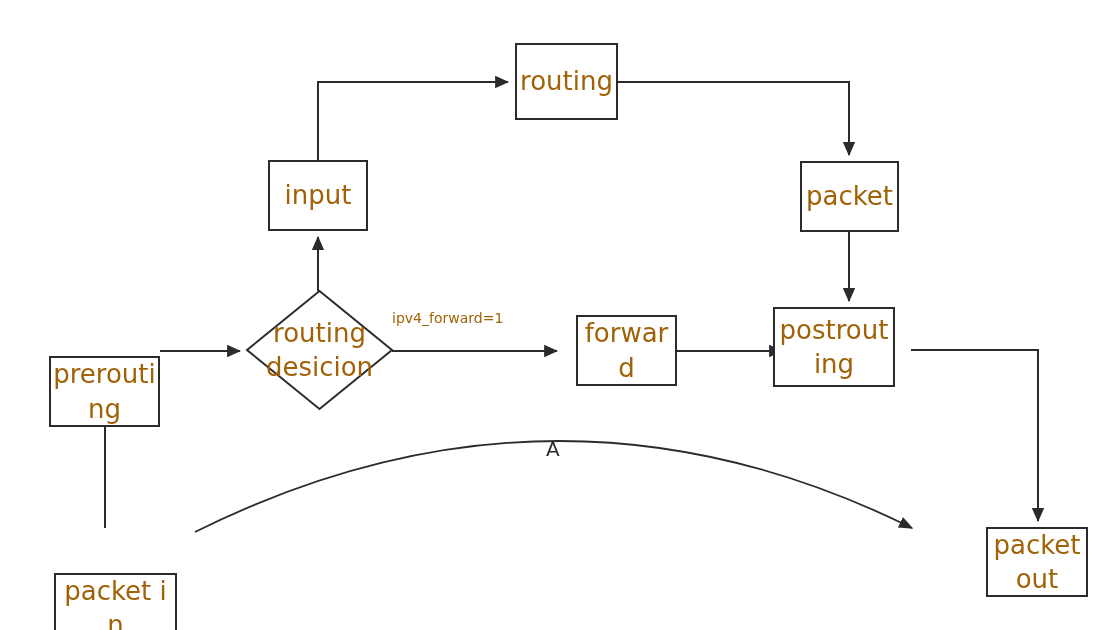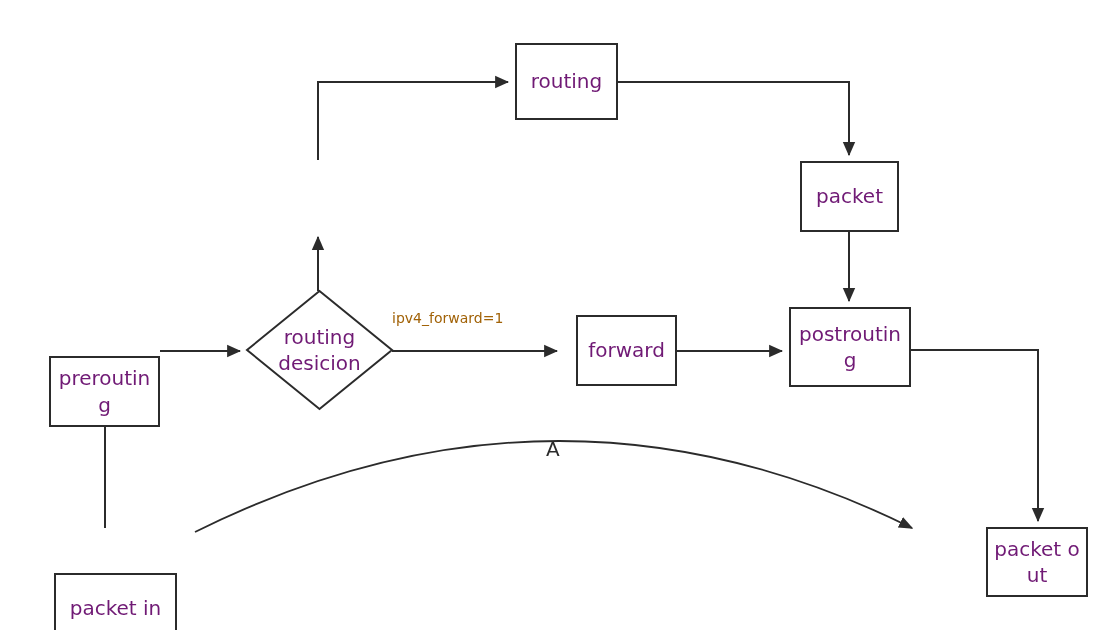--- a/index.html
+++ b/index.html
@@ -28,23 +28,23 @@
     width: 1118px;
     height: 630px;
   }
   .node {
     position: absolute;
     box-sizing: border-box;
     display: flex;
     align-items: center;
     justify-content: center;
     text-align: center;
-    font-size: 20px;
+    font-size: 26px;
     line-height: 1.32;
-    color: #701a75;
+    color: #a16207;
     background: #ffffff;
   }
   .node.box {
     border: 2px solid #2b2b2b;
   }
   .node .node-label {
     display: block;
     width: 100%;
     padding: 0 2px;
     word-break: break-all;
@@ -115,34 +115,37 @@
 
   <div class="node box" style="left:49px;  top:316px; width:111px; height:71px;margin-top:40px;">
     <span class="node-label">prerouting</span>
   </div>
 
   <div class="node diamond" style="left:247px; top:291px; width:145px; height:118px;">
     <span class="node-label">routing
 desicion</span>
   </div>
 
+  <div class="node box" style="left:268px; top:160px; width:100px; height:71px;">
+    <span class="node-label">input</span>
+  </div>
 
   <div class="node box" style="left:515px; top:43px;  width:103px; height:77px;">
     <span class="node-label">routing</span>
   </div>
 
   <div class="node box" style="left:800px; top:161px; width:99px;  height:71px;">
     <span class="node-label">packet</span>
   </div>
 
   <div class="node box" style="left:564px; top:315px; width:101px; height:71px;margin-left:12px;">
     <span class="node-label">forward</span>
   </div>
 
-  <div class="node box" style="left:789px; top:307px; width:122px; height:80px;">
+  <div class="node box" style="left:773px; top:307px; width:122px; height:80px;">
     <span class="node-label">postrouting</span>
   </div>
 
   <div class="node box" style="left:54px;  top:528px; width:123px; height:70px;margin-top:45px;">
     <span class="node-label">packet in</span>
   </div>
 
   <div class="node box" style="left:986px; top:527px; width:102px; height:70px;">
     <span class="node-label">packet out</span>
   </div>

